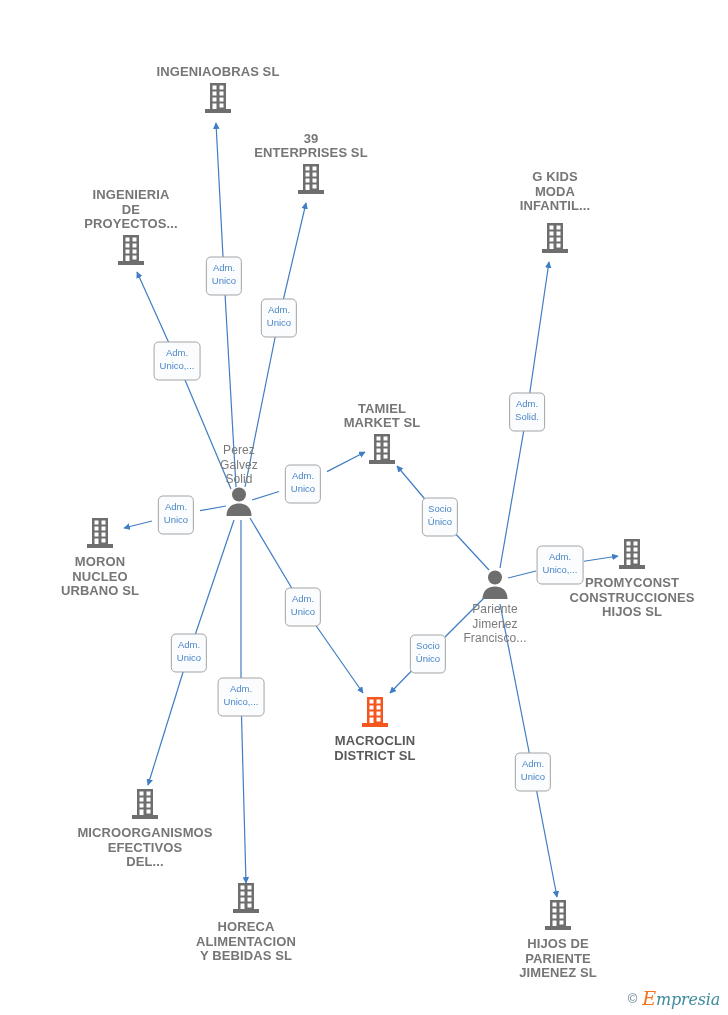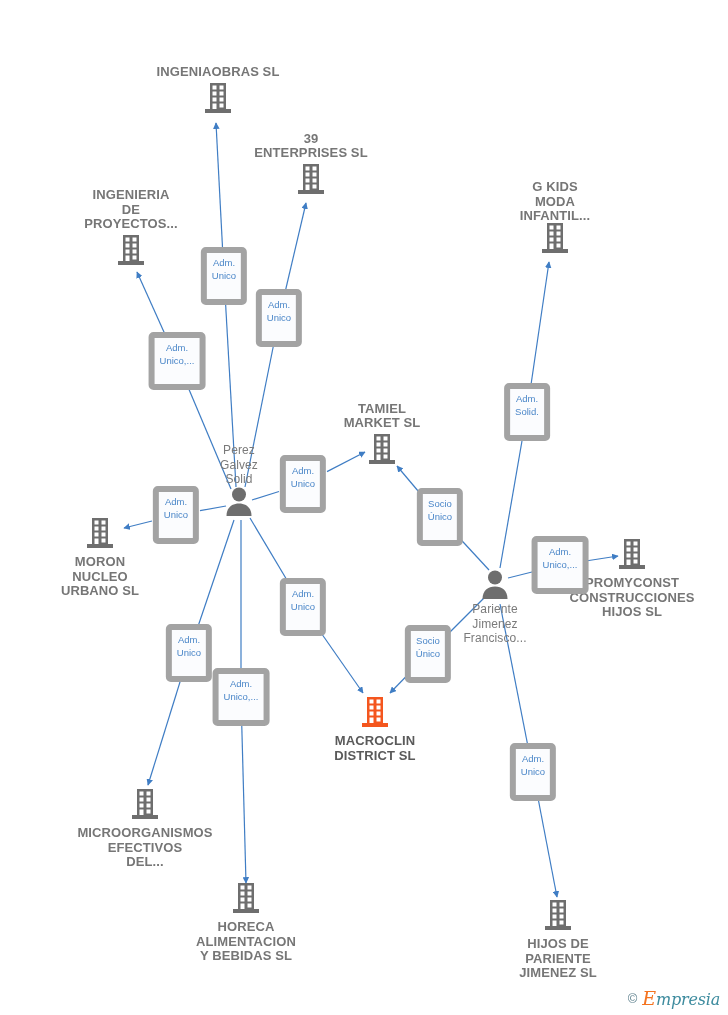--- a/index.html
+++ b/index.html
@@ -53,27 +53,27 @@
   .node.person  .node-label { font-weight: normal; color: #7a7a7a; font-size: 12px; }
 
   .node.label-above .node-label { bottom: 0; }
   .node.label-below .node-label { top: 0; }
 
   
   .edge-label {
     position: absolute;
     transform: translate(-50%, -50%);
     background: #fbfcfe;
-    border: 6px solid #a3a3a3;
+    border: 1px solid #a3a3a3;
     border-radius: 5px;
     color: #4a86c8;
     font-size: 9.5px;
     line-height: 13px;
     text-align: center;
-    padding: 3px 5px 17px 5px;
+    padding: 3px 5px 8px 5px;
     min-width: 30px;
     white-space: pre-line;
     box-sizing: border-box;
     z-index: 5;
   }
 
   
   #watermark {
     position: absolute;
     right: 8px;
@@ -211,21 +211,21 @@
               <rect x="9.5" y="3.5" width="4" height="4"></rect>
               <rect x="16.5" y="3.5" width="4" height="4"></rect>
               <rect x="9.5" y="9.5" width="4" height="4"></rect>
               <rect x="16.5" y="9.5" width="4" height="4"></rect>
               <rect x="9.5" y="15.5" width="4" height="4"></rect>
               <rect x="16.5" y="15.5" width="4" height="4"></rect>
               <rect x="9.5" y="21.5" width="4" height="5.5"></rect>
               <rect x="16.5" y="21.5" width="4" height="4"></rect>
             </g>
           </svg></div>
-        <div class="node-label" style="bottom: 16px;">G KIDS
+        <div class="node-label" style="bottom: 26px;">G KIDS
 MODA
 INFANTIL...</div>
       </div>
       <div class="node company label-above" style="left: 382px; top: 451px;">
         <div class="icon-wrap"><svg width="30" height="32" viewBox="0 0 30 32">
             <g fill="#6e6e6e">
               <path d="M7 1 h16 v26 h-16 z"></path>
               <rect x="2" y="27" width="26" height="4"></rect>
             </g>
             <g fill="#ffffff">

